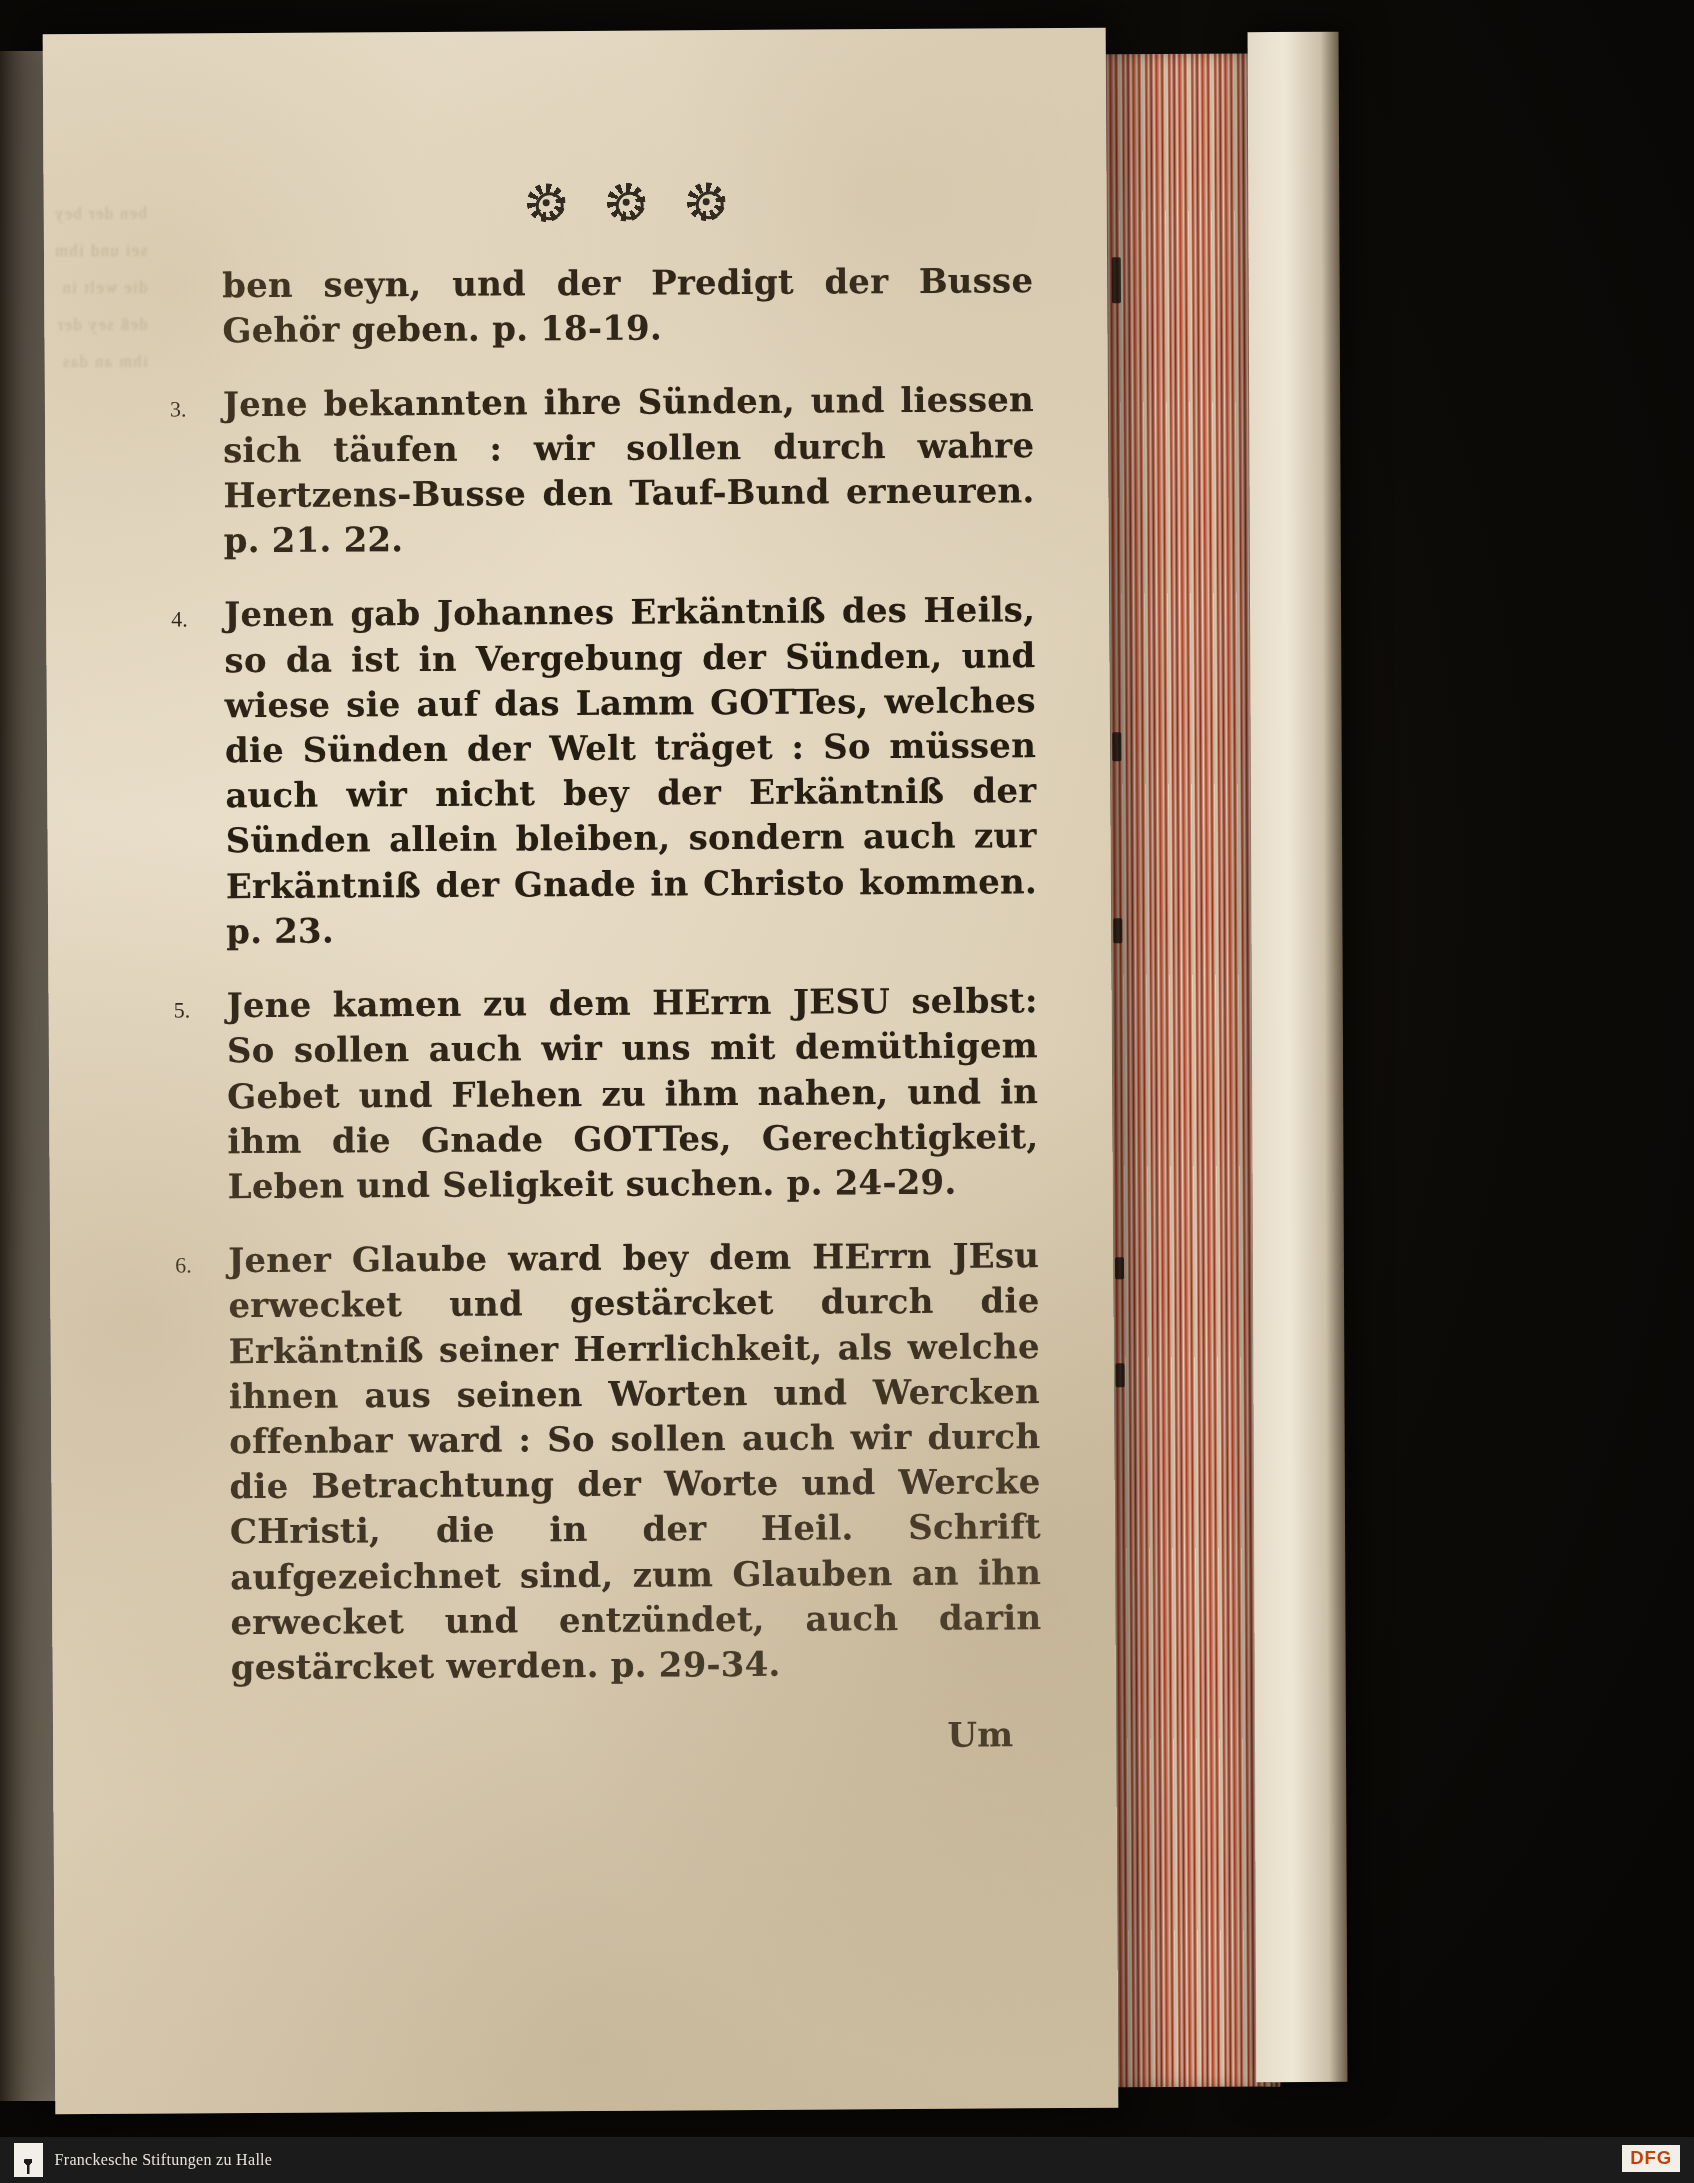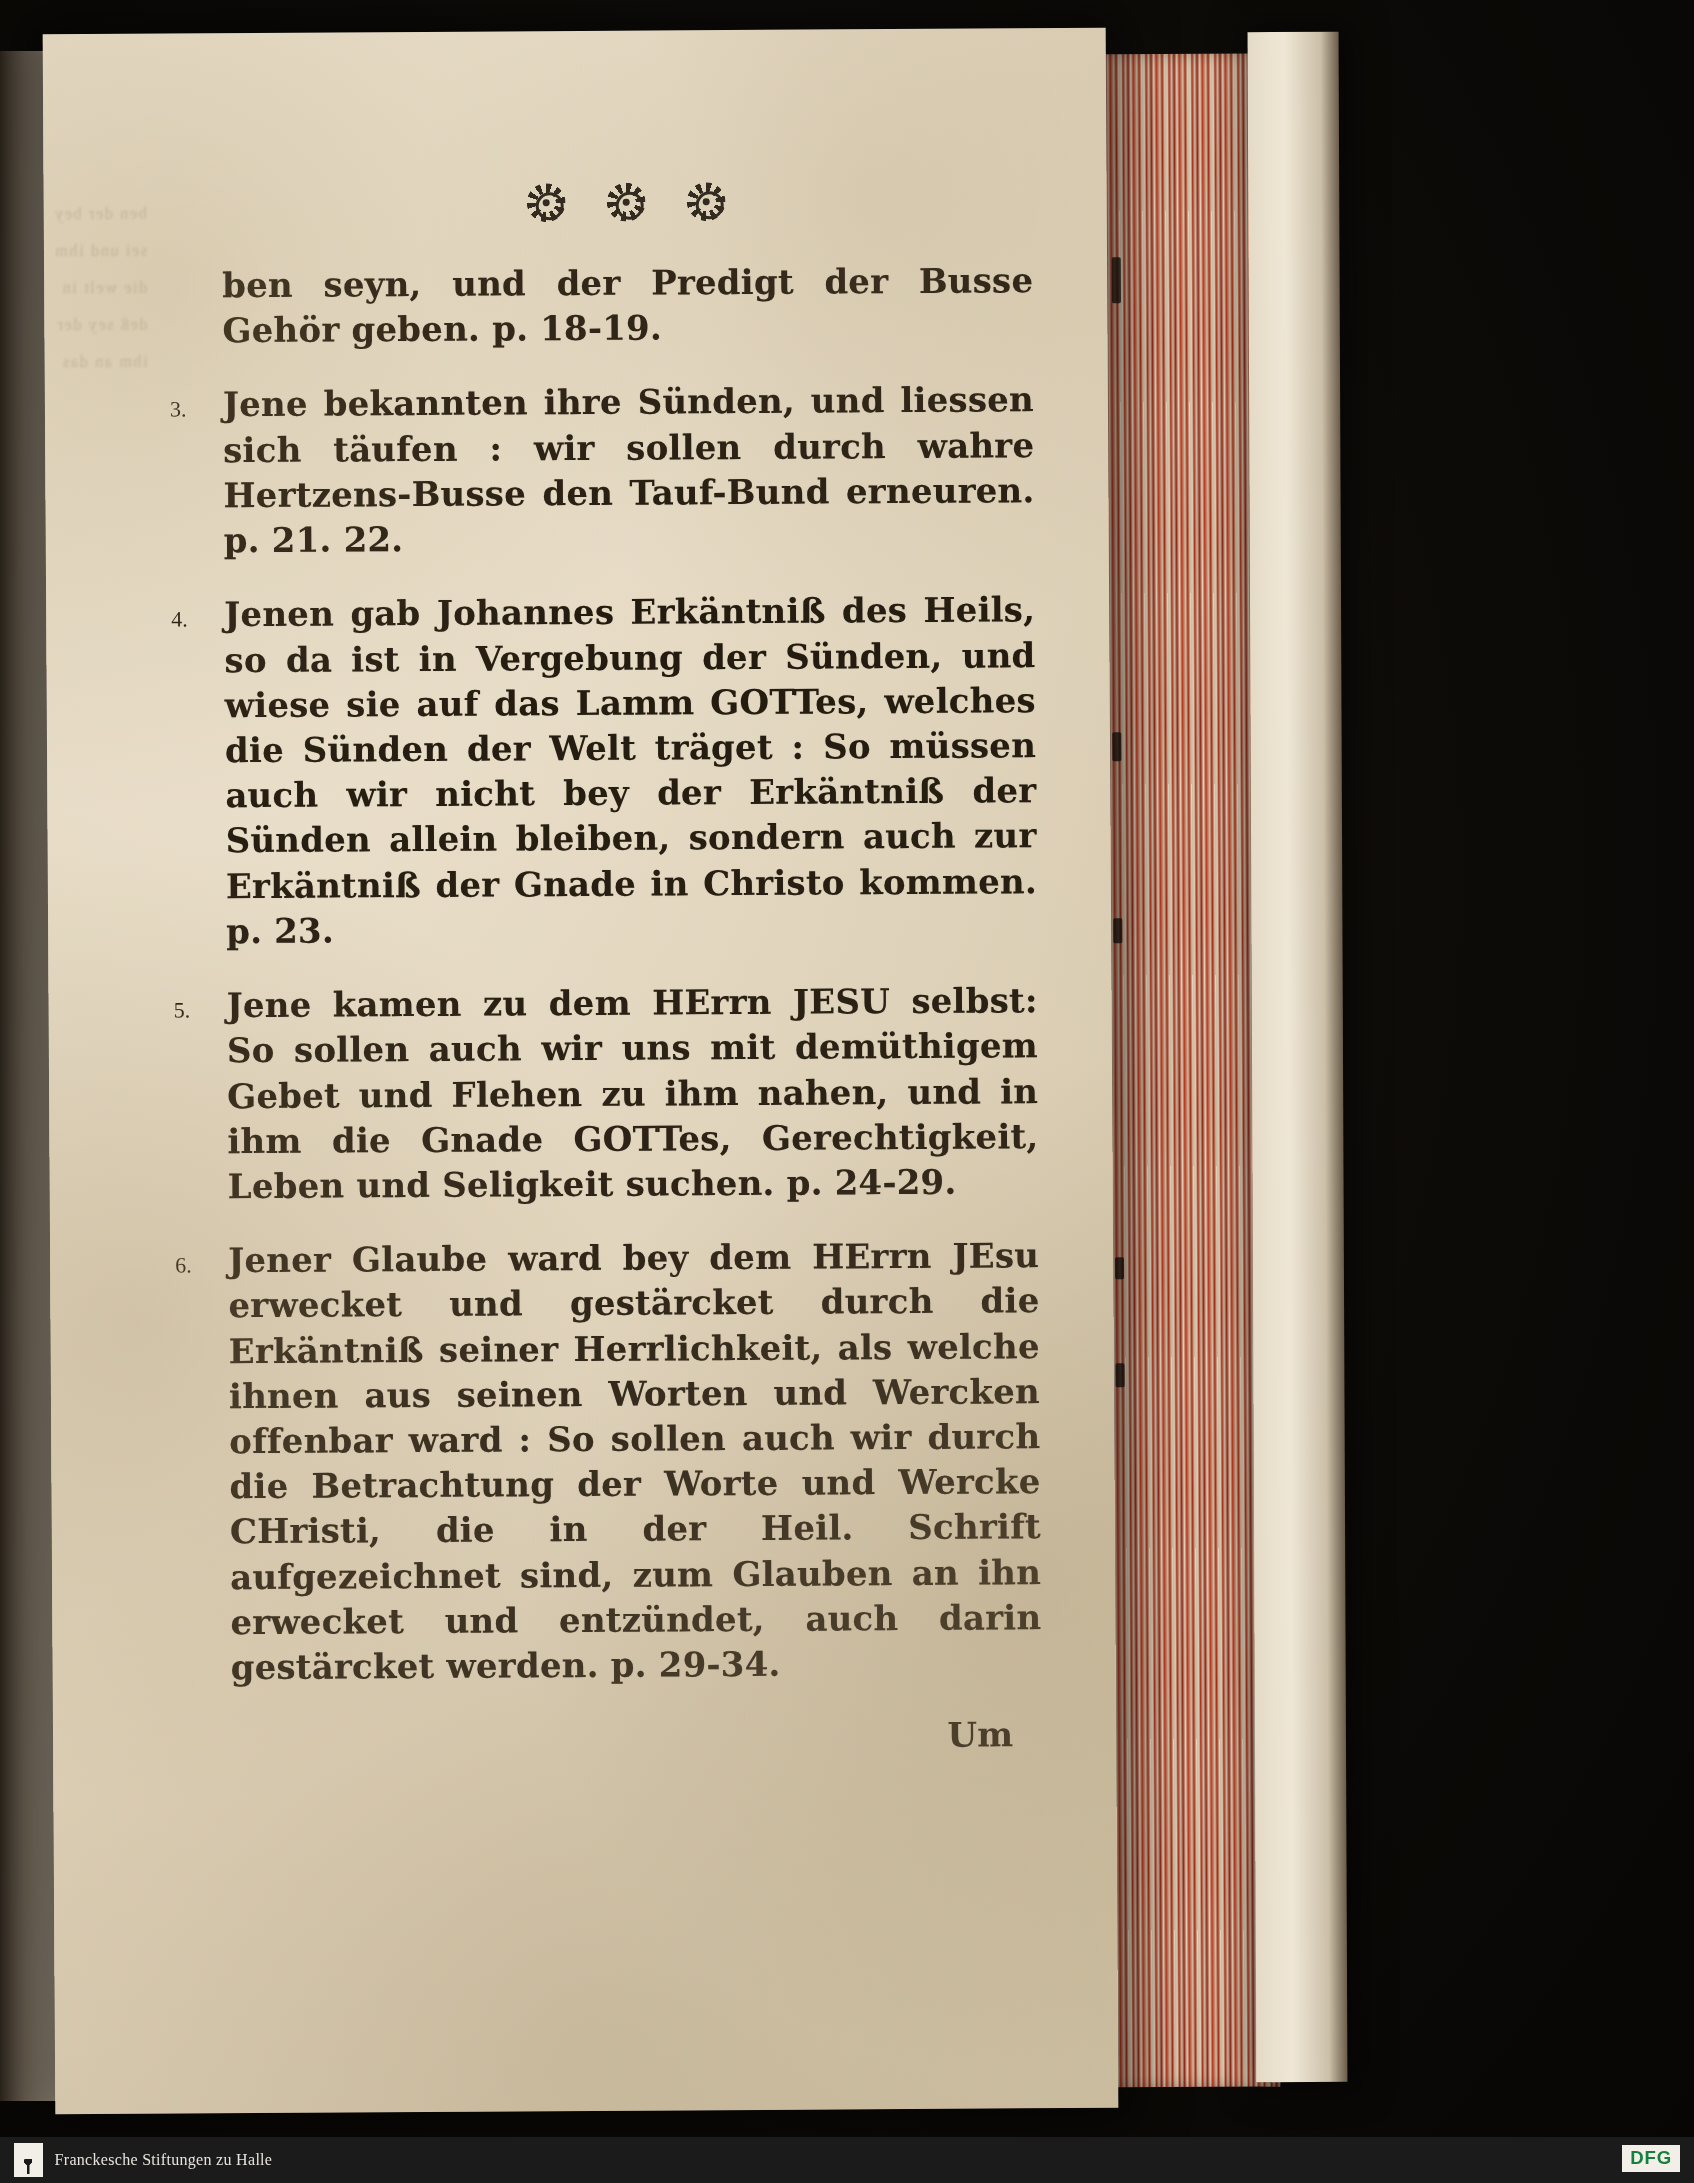--- a/index.html
+++ b/index.html
@@ -238,21 +238,21 @@
       linear-gradient(#1b1b1b, #1b1b1b) 50% 0/2.5px 15.2px no-repeat,
       radial-gradient(circle at 50% 22%, #1b1b1b 0 42%, transparent 43%) 50% 0/10.2px 10.2px no-repeat;
     margin-bottom: 0.8px;
   }
   #credit-text { letter-spacing: 0.3px; }
   #dfg-badge {
     position: absolute;
     right: 13.6px;
     top: 7.6px;
     background: #f2efe8;
-    color: #15803d;
+    color: #c2410c;
     font-family: "Liberation Sans", sans-serif;
     font-weight: bold;
     font-size: 18.6px;
     letter-spacing: 0.8px;
     padding: 2.5px 8.5px 3.4px 8.5px;
   }
 </style>
 </head>
 <body>
 

